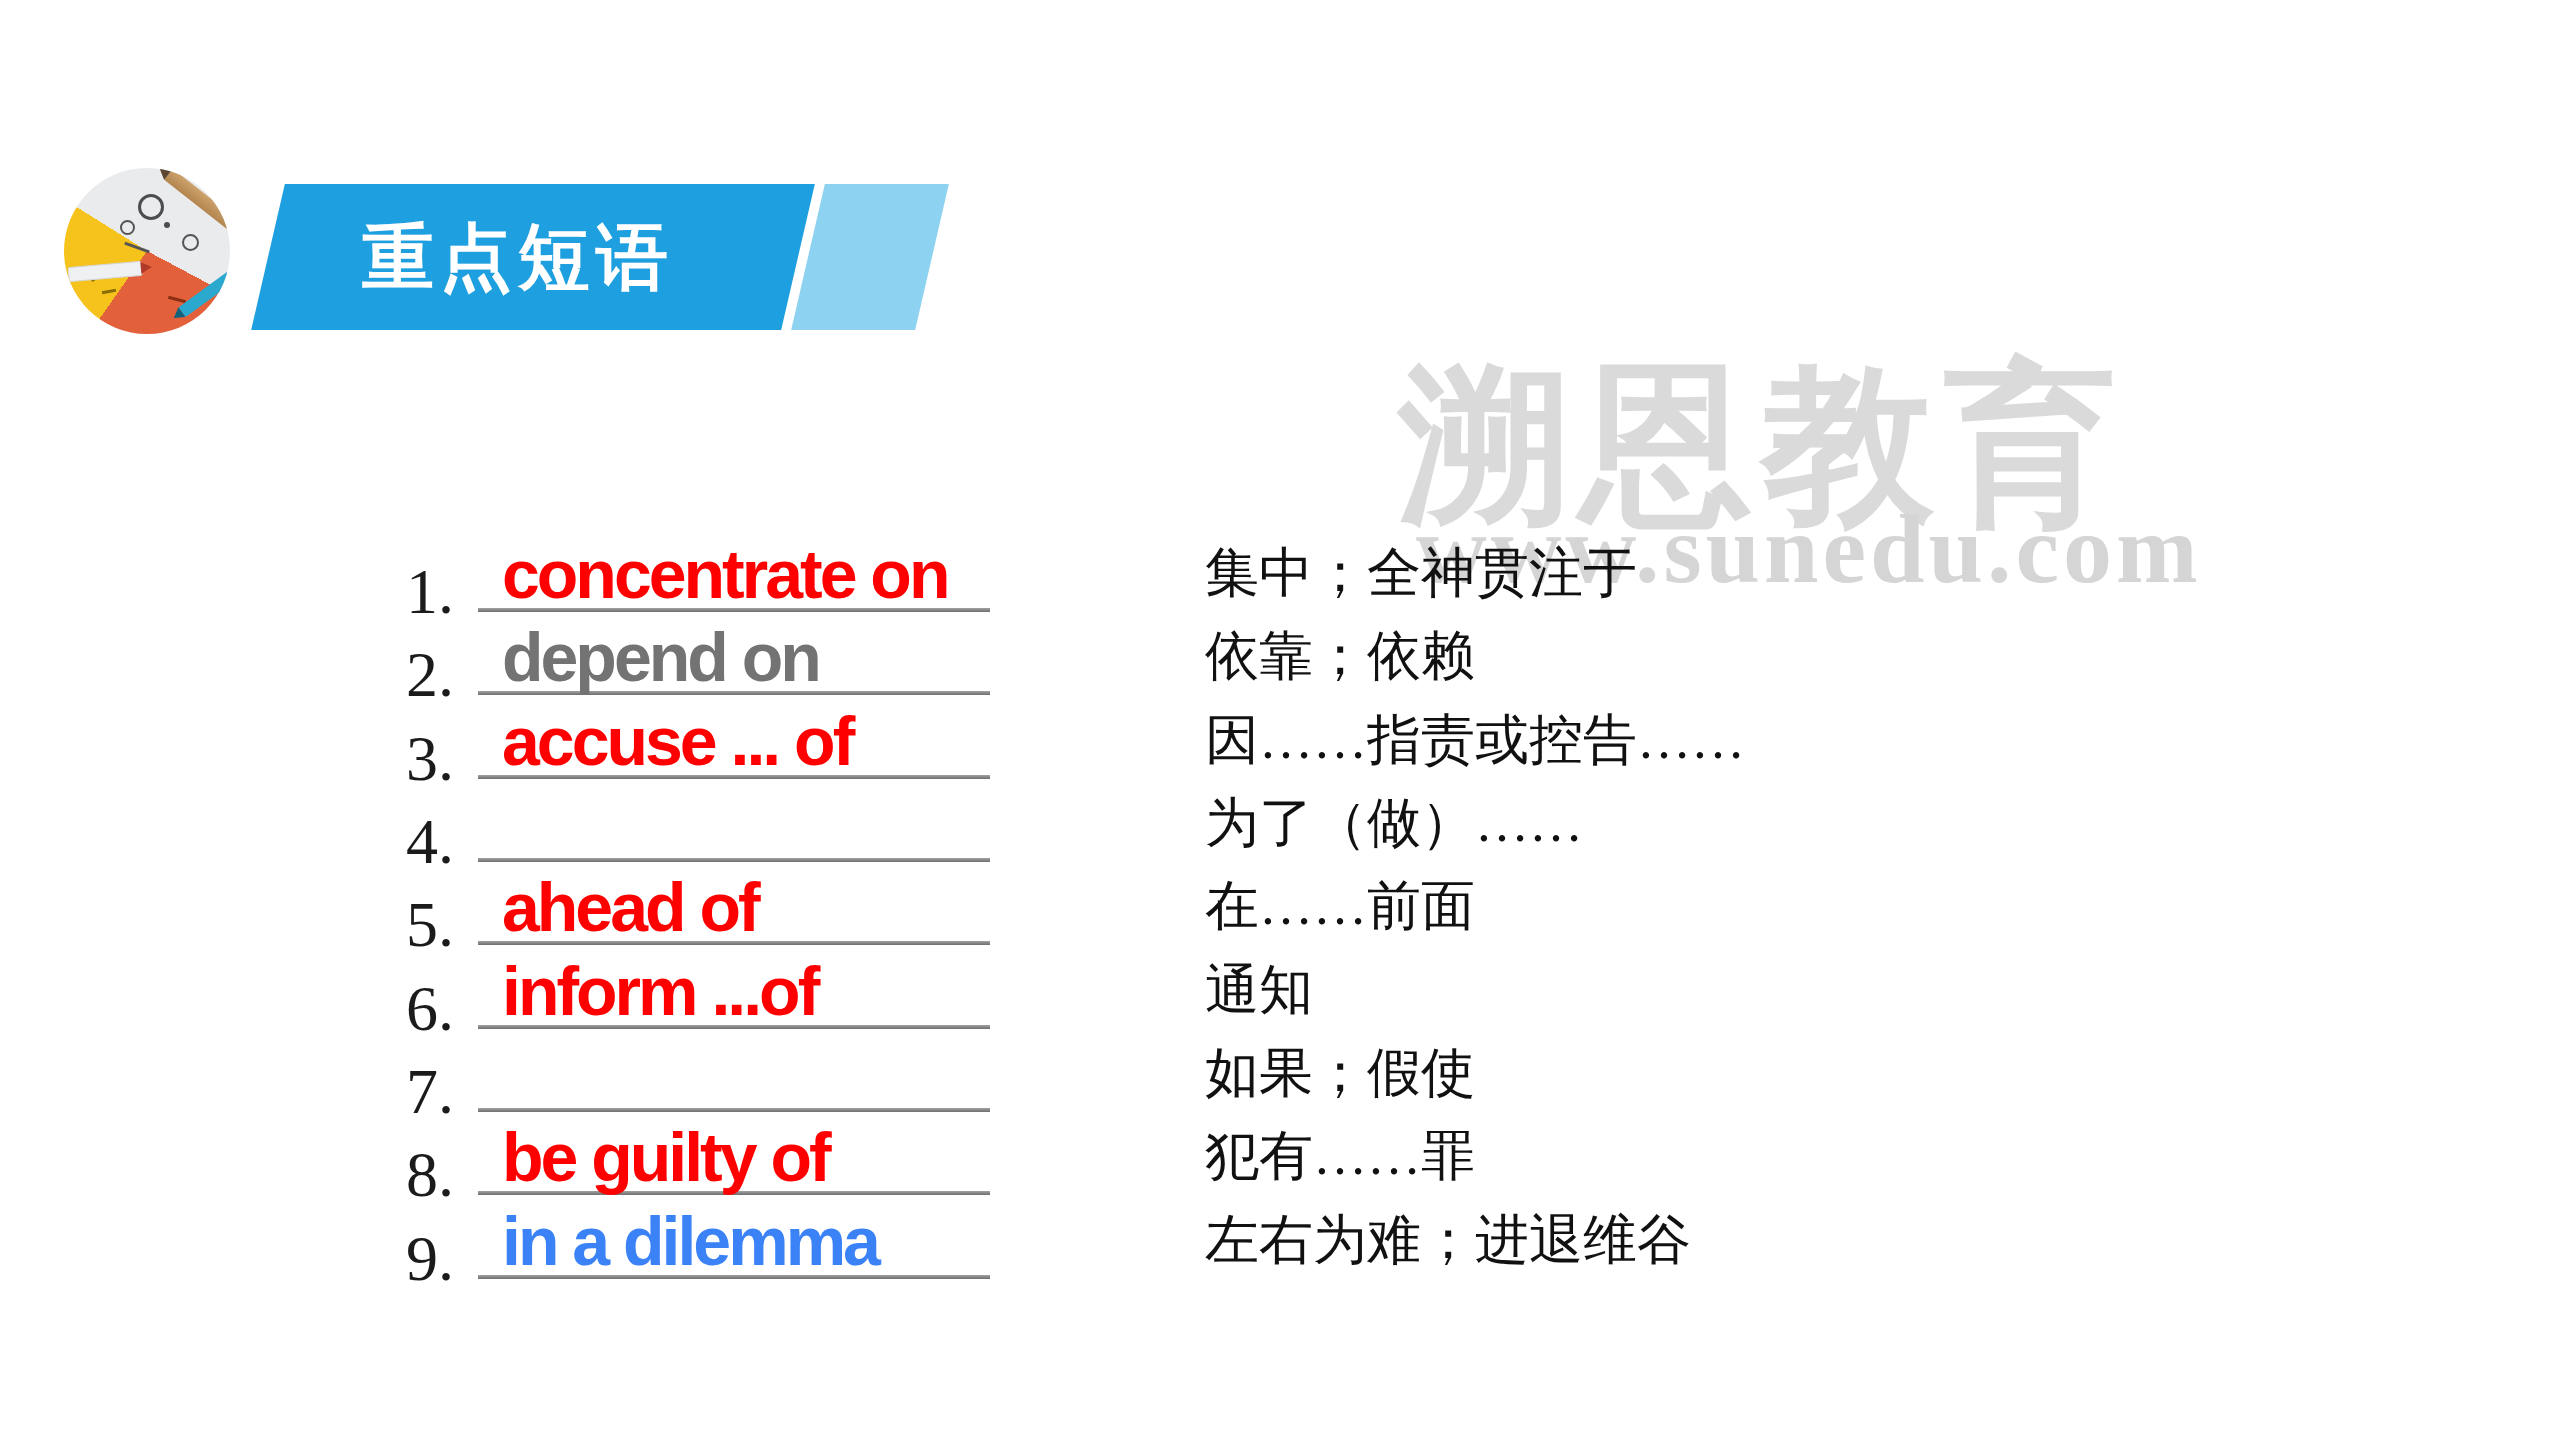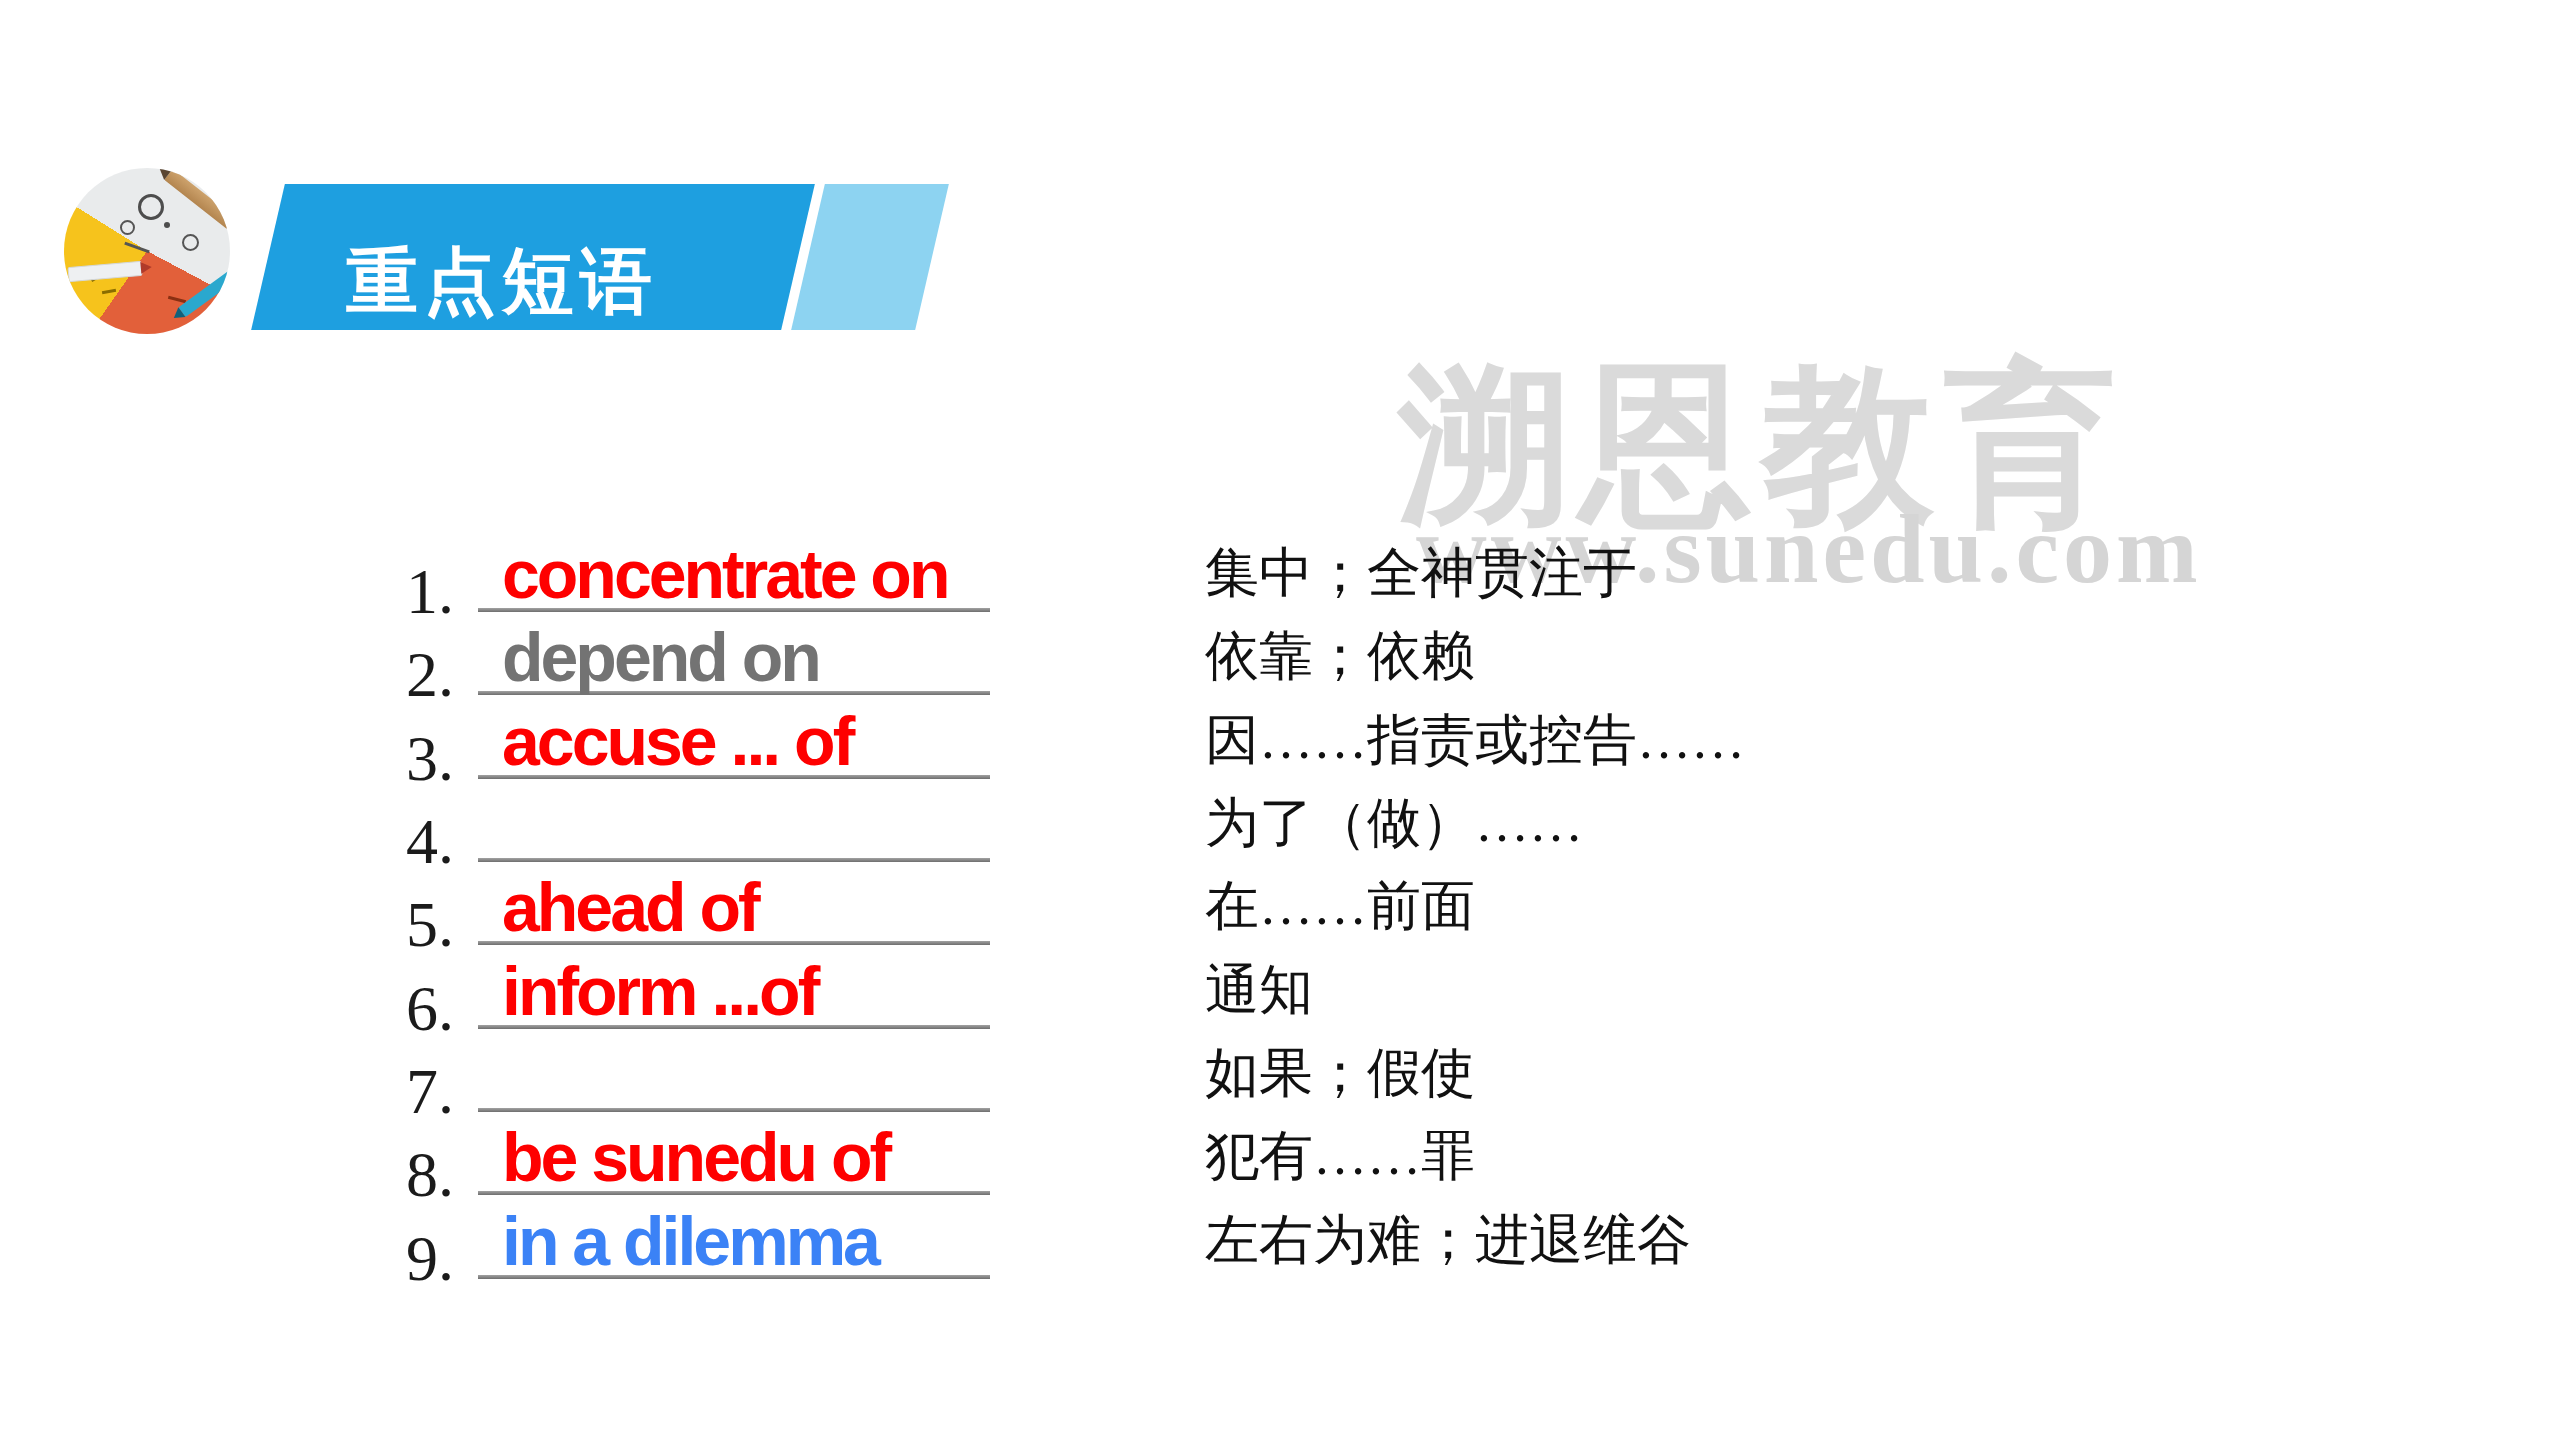--- a/index.html
+++ b/index.html
@@ -36,24 +36,24 @@
   .p-teal{left:112px;top:120px;width:62px;height:12px;background:#2aa8ce;
           transform:rotate(-36deg);border-radius:2px;}
   .p-teal i{left:-10px;top:0;width:0;height:0;border-top:6px solid transparent;
             border-bottom:6px solid transparent;border-right:10px solid #10617c;}
 
   
   .banner-main{position:absolute;left:268px;top:184px;width:530px;height:146px;
                transform:skewX(-13deg);}
   .banner-accent{position:absolute;left:808px;top:184px;width:124px;height:146px;
                transform:skewX(-13deg);}
-  .banner-title{position:absolute;left:346px;top:184px;width:440px;height:146px;
+  .banner-title{position:absolute;left:362px;top:184px;width:440px;height:146px;
                line-height:146px;font-size:72px;font-weight:bold;color:#ffffff;
                letter-spacing:6px;
-               font-family:"Liberation Sans","DejaVu Sans",sans-serif;margin-top:24px;}
+               font-family:"Liberation Sans","DejaVu Sans",sans-serif;}
 
   
   .wm{position:absolute;z-index:0;line-height:1;white-space:nowrap;}
   .wm-brand{left:1398px;top:358px;font-size:172px;font-weight:bold;letter-spacing:10px;
             font-family:"Liberation Sans","DejaVu Sans",sans-serif;}
   .wm-site{left:1388px;top:500px;font-size:98px;font-weight:bold;letter-spacing:4px;
             font-family:"Liberation Serif","DejaVu Serif",serif;}
 
   
   .rows{position:absolute;left:0;top:0;width:2560px;height:1440px;z-index:2;}
@@ -150,21 +150,21 @@
 
   <div class="row">
     <span class="num">7.</span>
     <span class="blank"></span>
     <span class="meaning">如果；假使</span>
   </div>
 
   <div class="row">
     <span class="num">8.</span>
     <span class="blank"></span>
-    <span class="answer" style="color:#fe0000;">be sunedu of</span>
+    <span class="answer" style="color:#fe0000;">be guilty of</span>
     <span class="meaning">犯有……罪</span>
   </div>
 
   <div class="row">
     <span class="num">9.</span>
     <span class="blank"></span>
     <span class="answer" style="color:#3b82f6;">in a dilemma</span>
     <span class="meaning">左右为难；进退维谷</span>
   </div>
 

